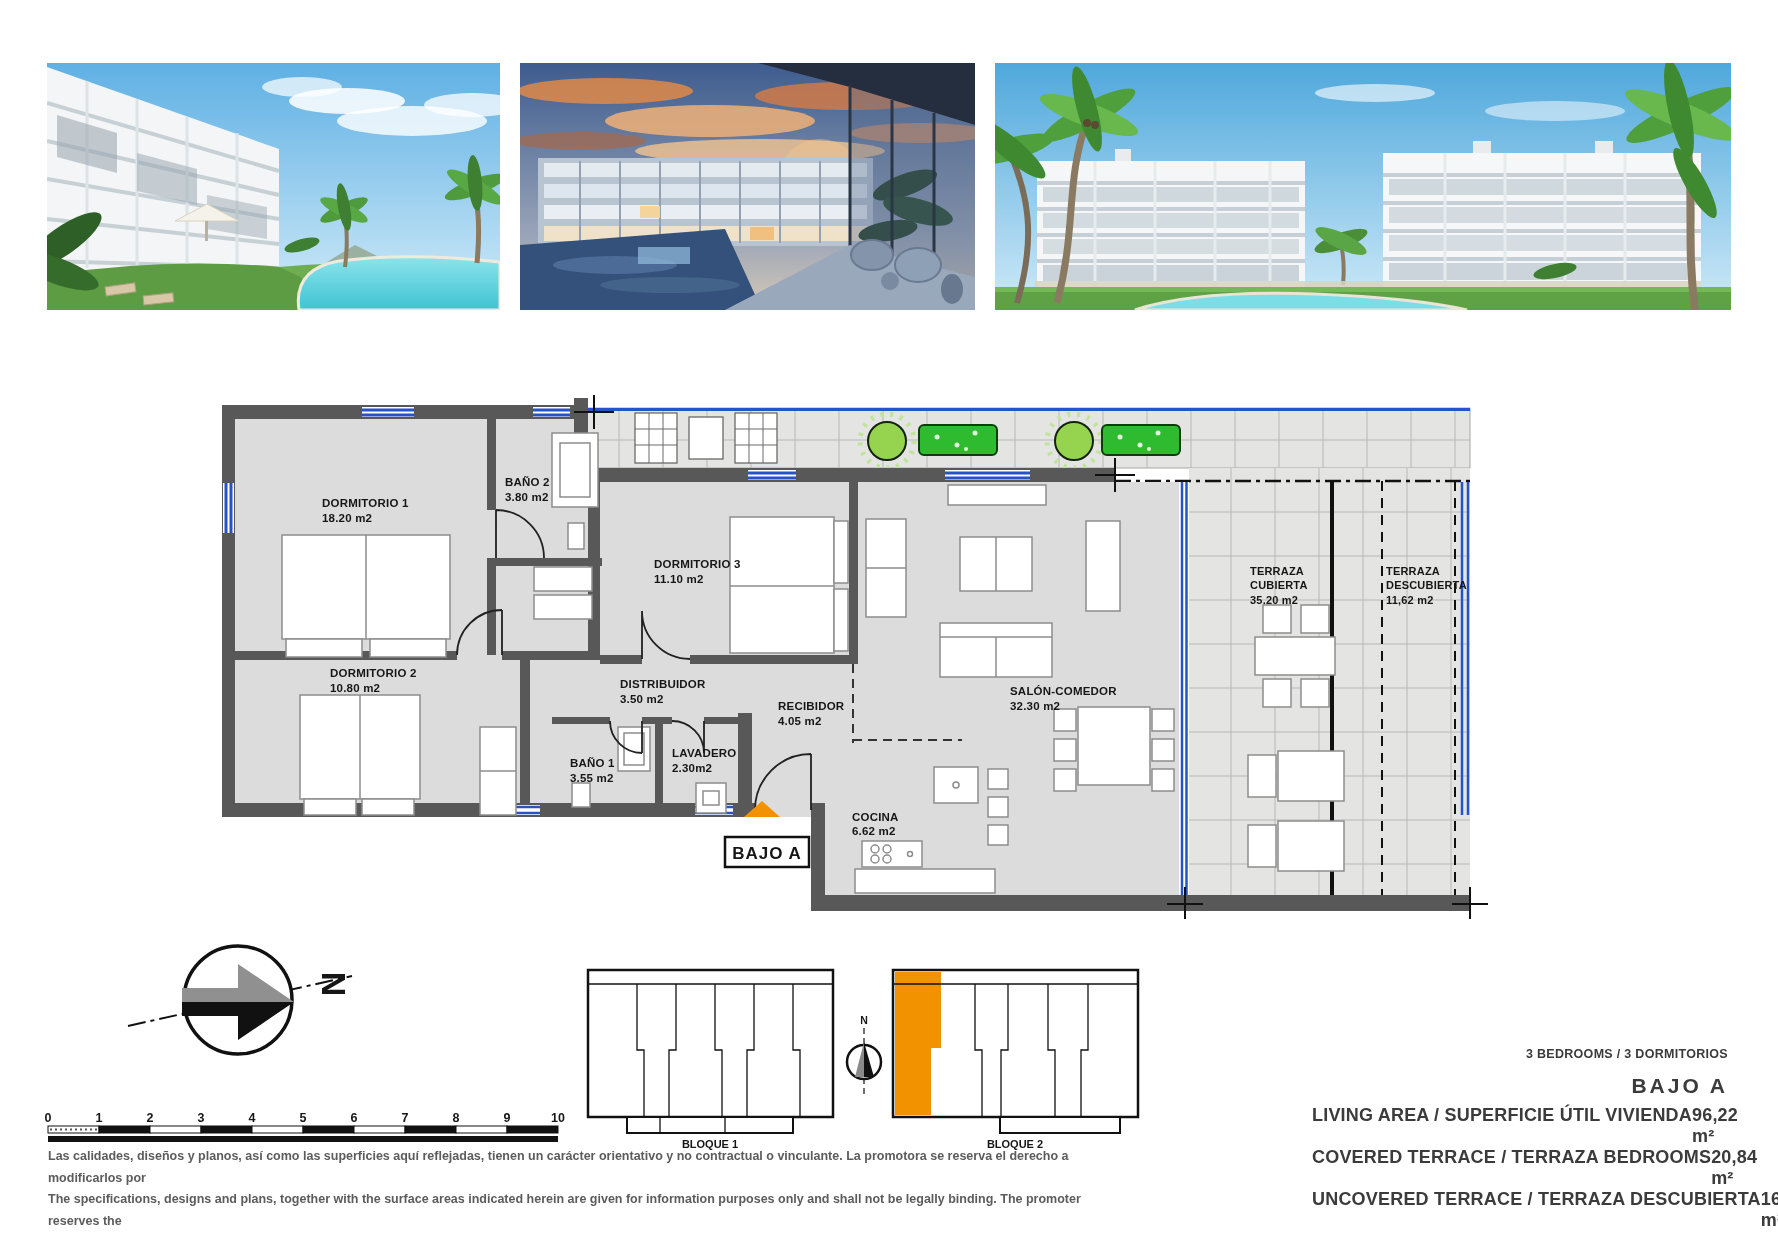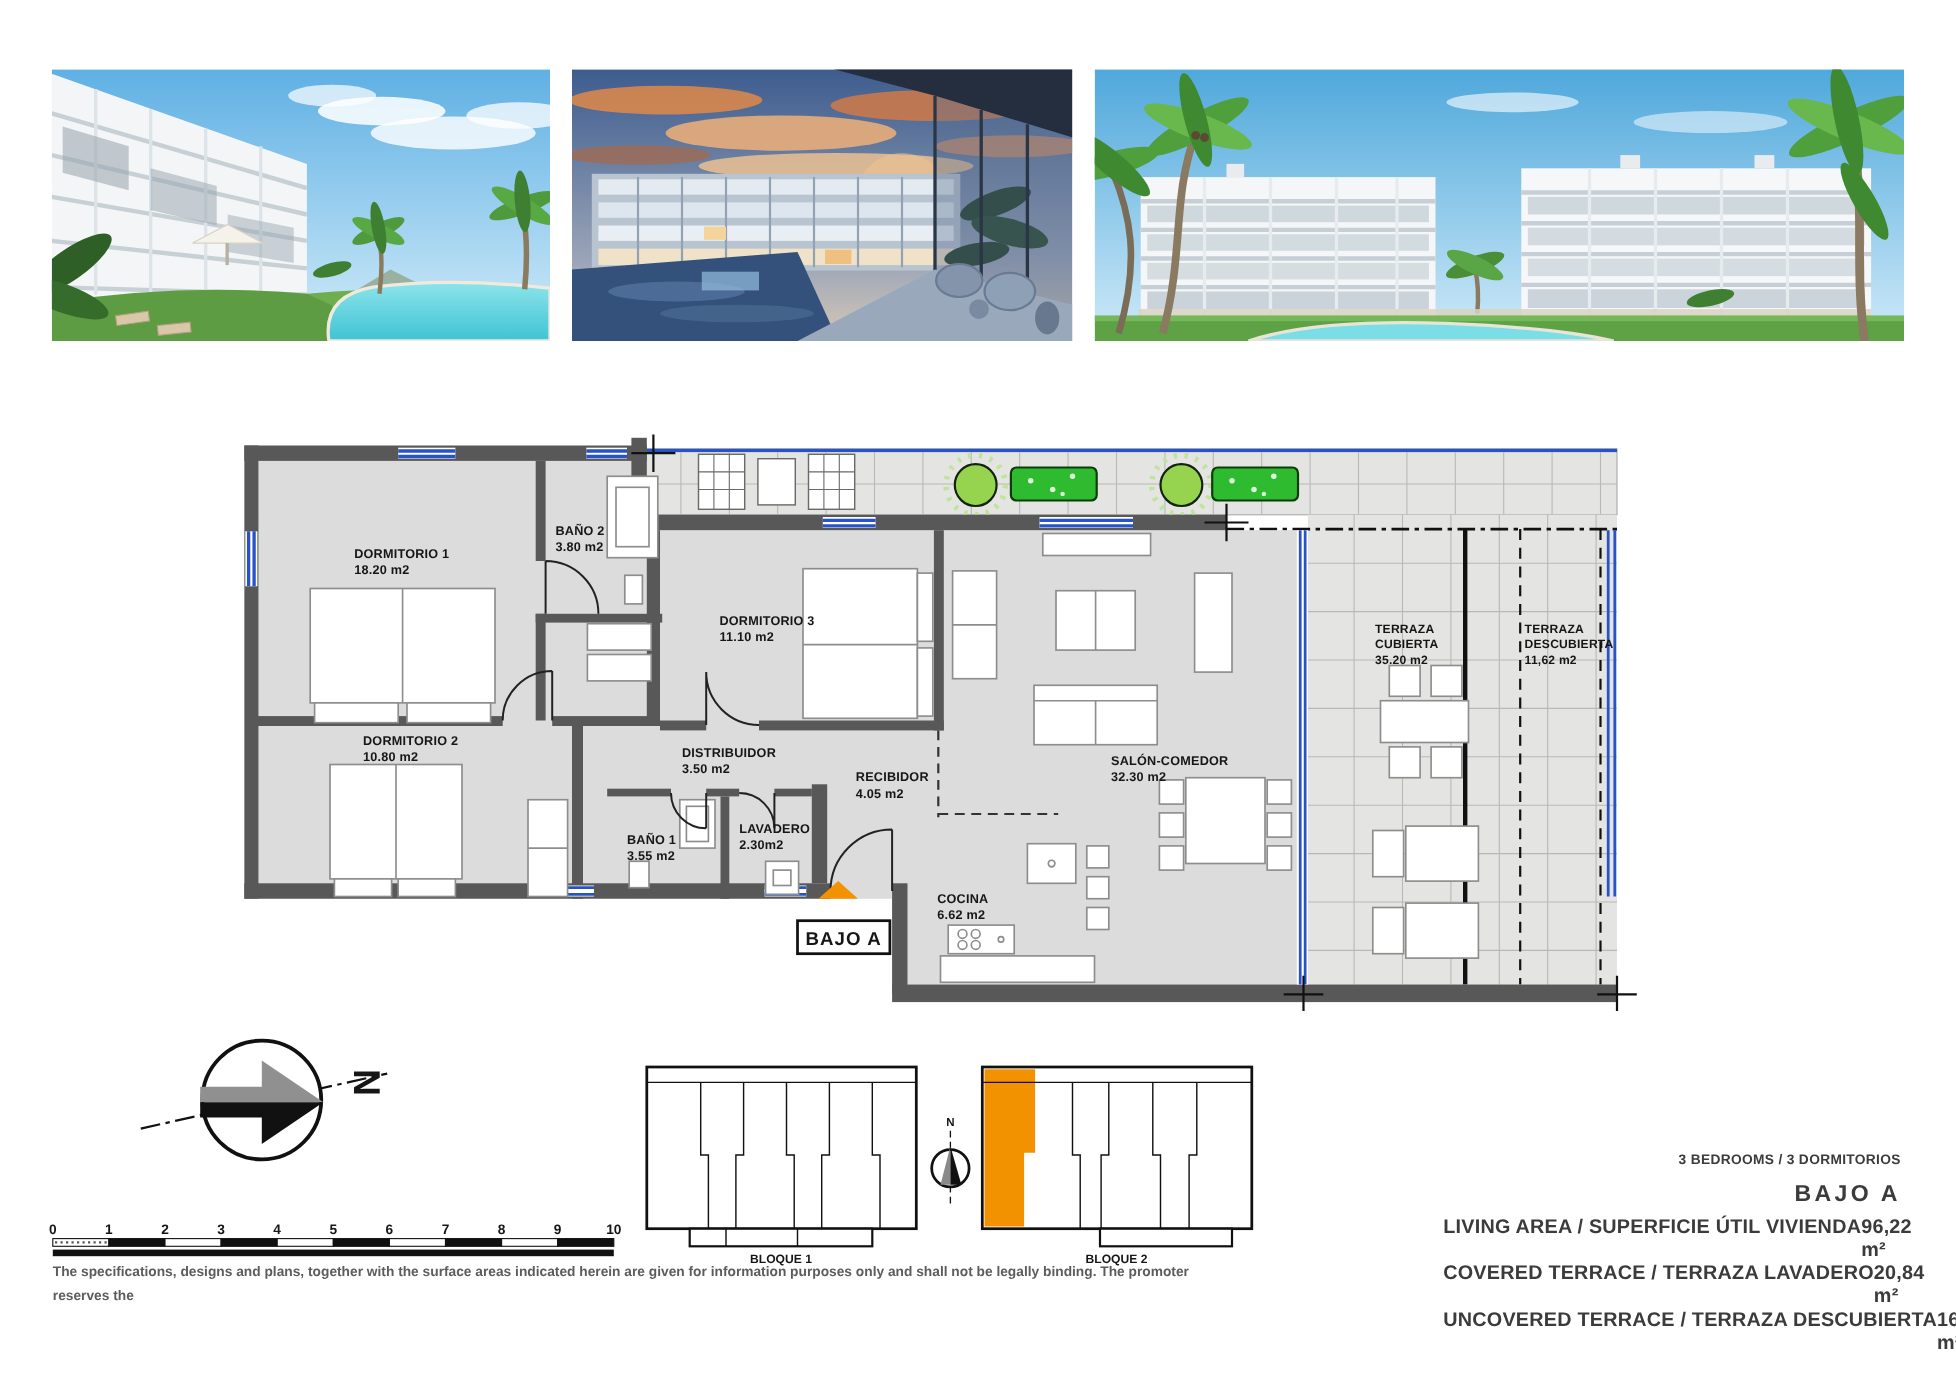--- a/index.html
+++ b/index.html
@@ -470,26 +470,27 @@
 
 <div class="specs">
   <div class="bedrooms">3 BEDROOMS / 3 DORMITORIOS</div>
   <div class="unit">BAJO A</div>
   <div class="rows">
     <div class="row">
       <span class="lbl">LIVING AREA / SUPERFICIE ÚTIL VIVIENDA</span>
       <span class="val">96,22 m²</span>
     </div>
     <div class="row">
-      <span class="lbl">COVERED TERRACE / TERRAZA LAVADERO</span>
+      <span class="lbl">COVERED TERRACE / TERRAZA BEDROOMS</span>
       <span class="val">20,84 m²</span>
     </div>
     <div class="row">
       <span class="lbl">UNCOVERED TERRACE / TERRAZA DESCUBIERTA</span>
       <span class="val">16,23 m²</span>
     </div>
   </div>
 </div>
 
 <div class="disclaimer">
+  <div>Las calidades, diseños y planos, así como las superficies aquí reflejadas, tienen un carácter orientativo y no contractual o vinculante. La promotora se reserva el derecho a modificarlos por</div>
   <div>The specifications, designs and plans, together with the surface areas indicated herein are given for information purposes only and shall not be legally binding. The promoter reserves the</div>
 
 </div>
 
 </body></html>

